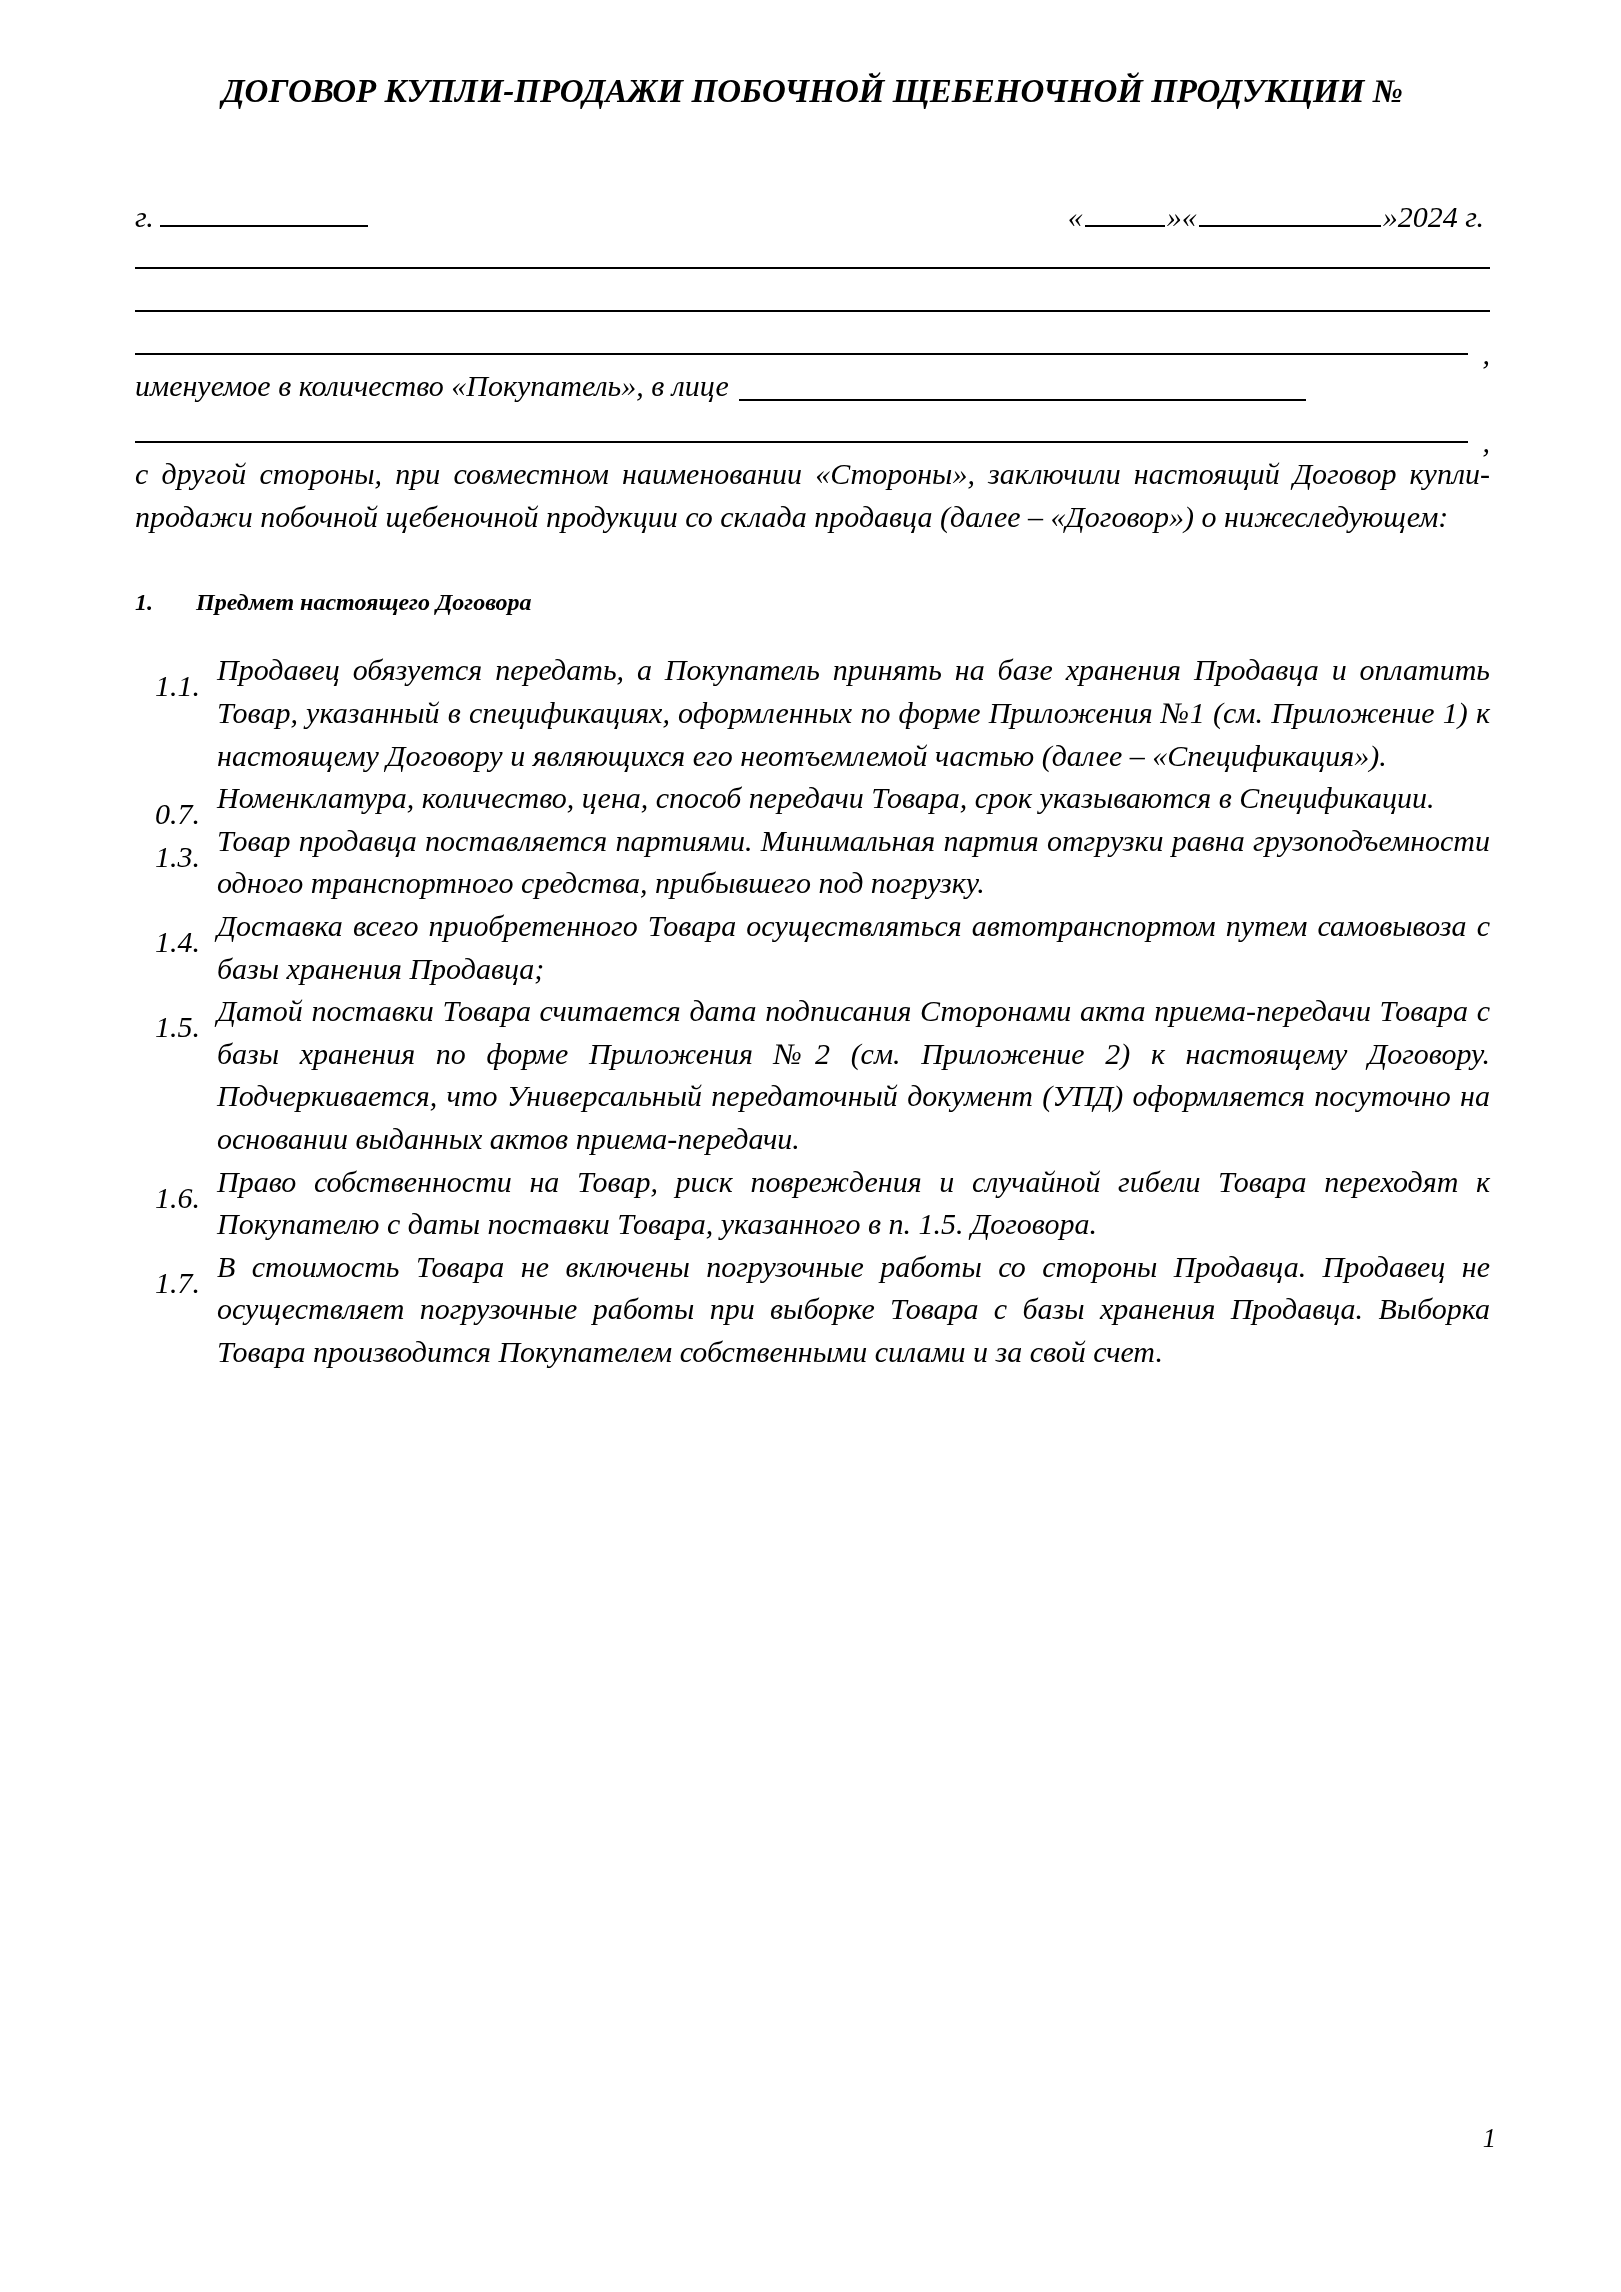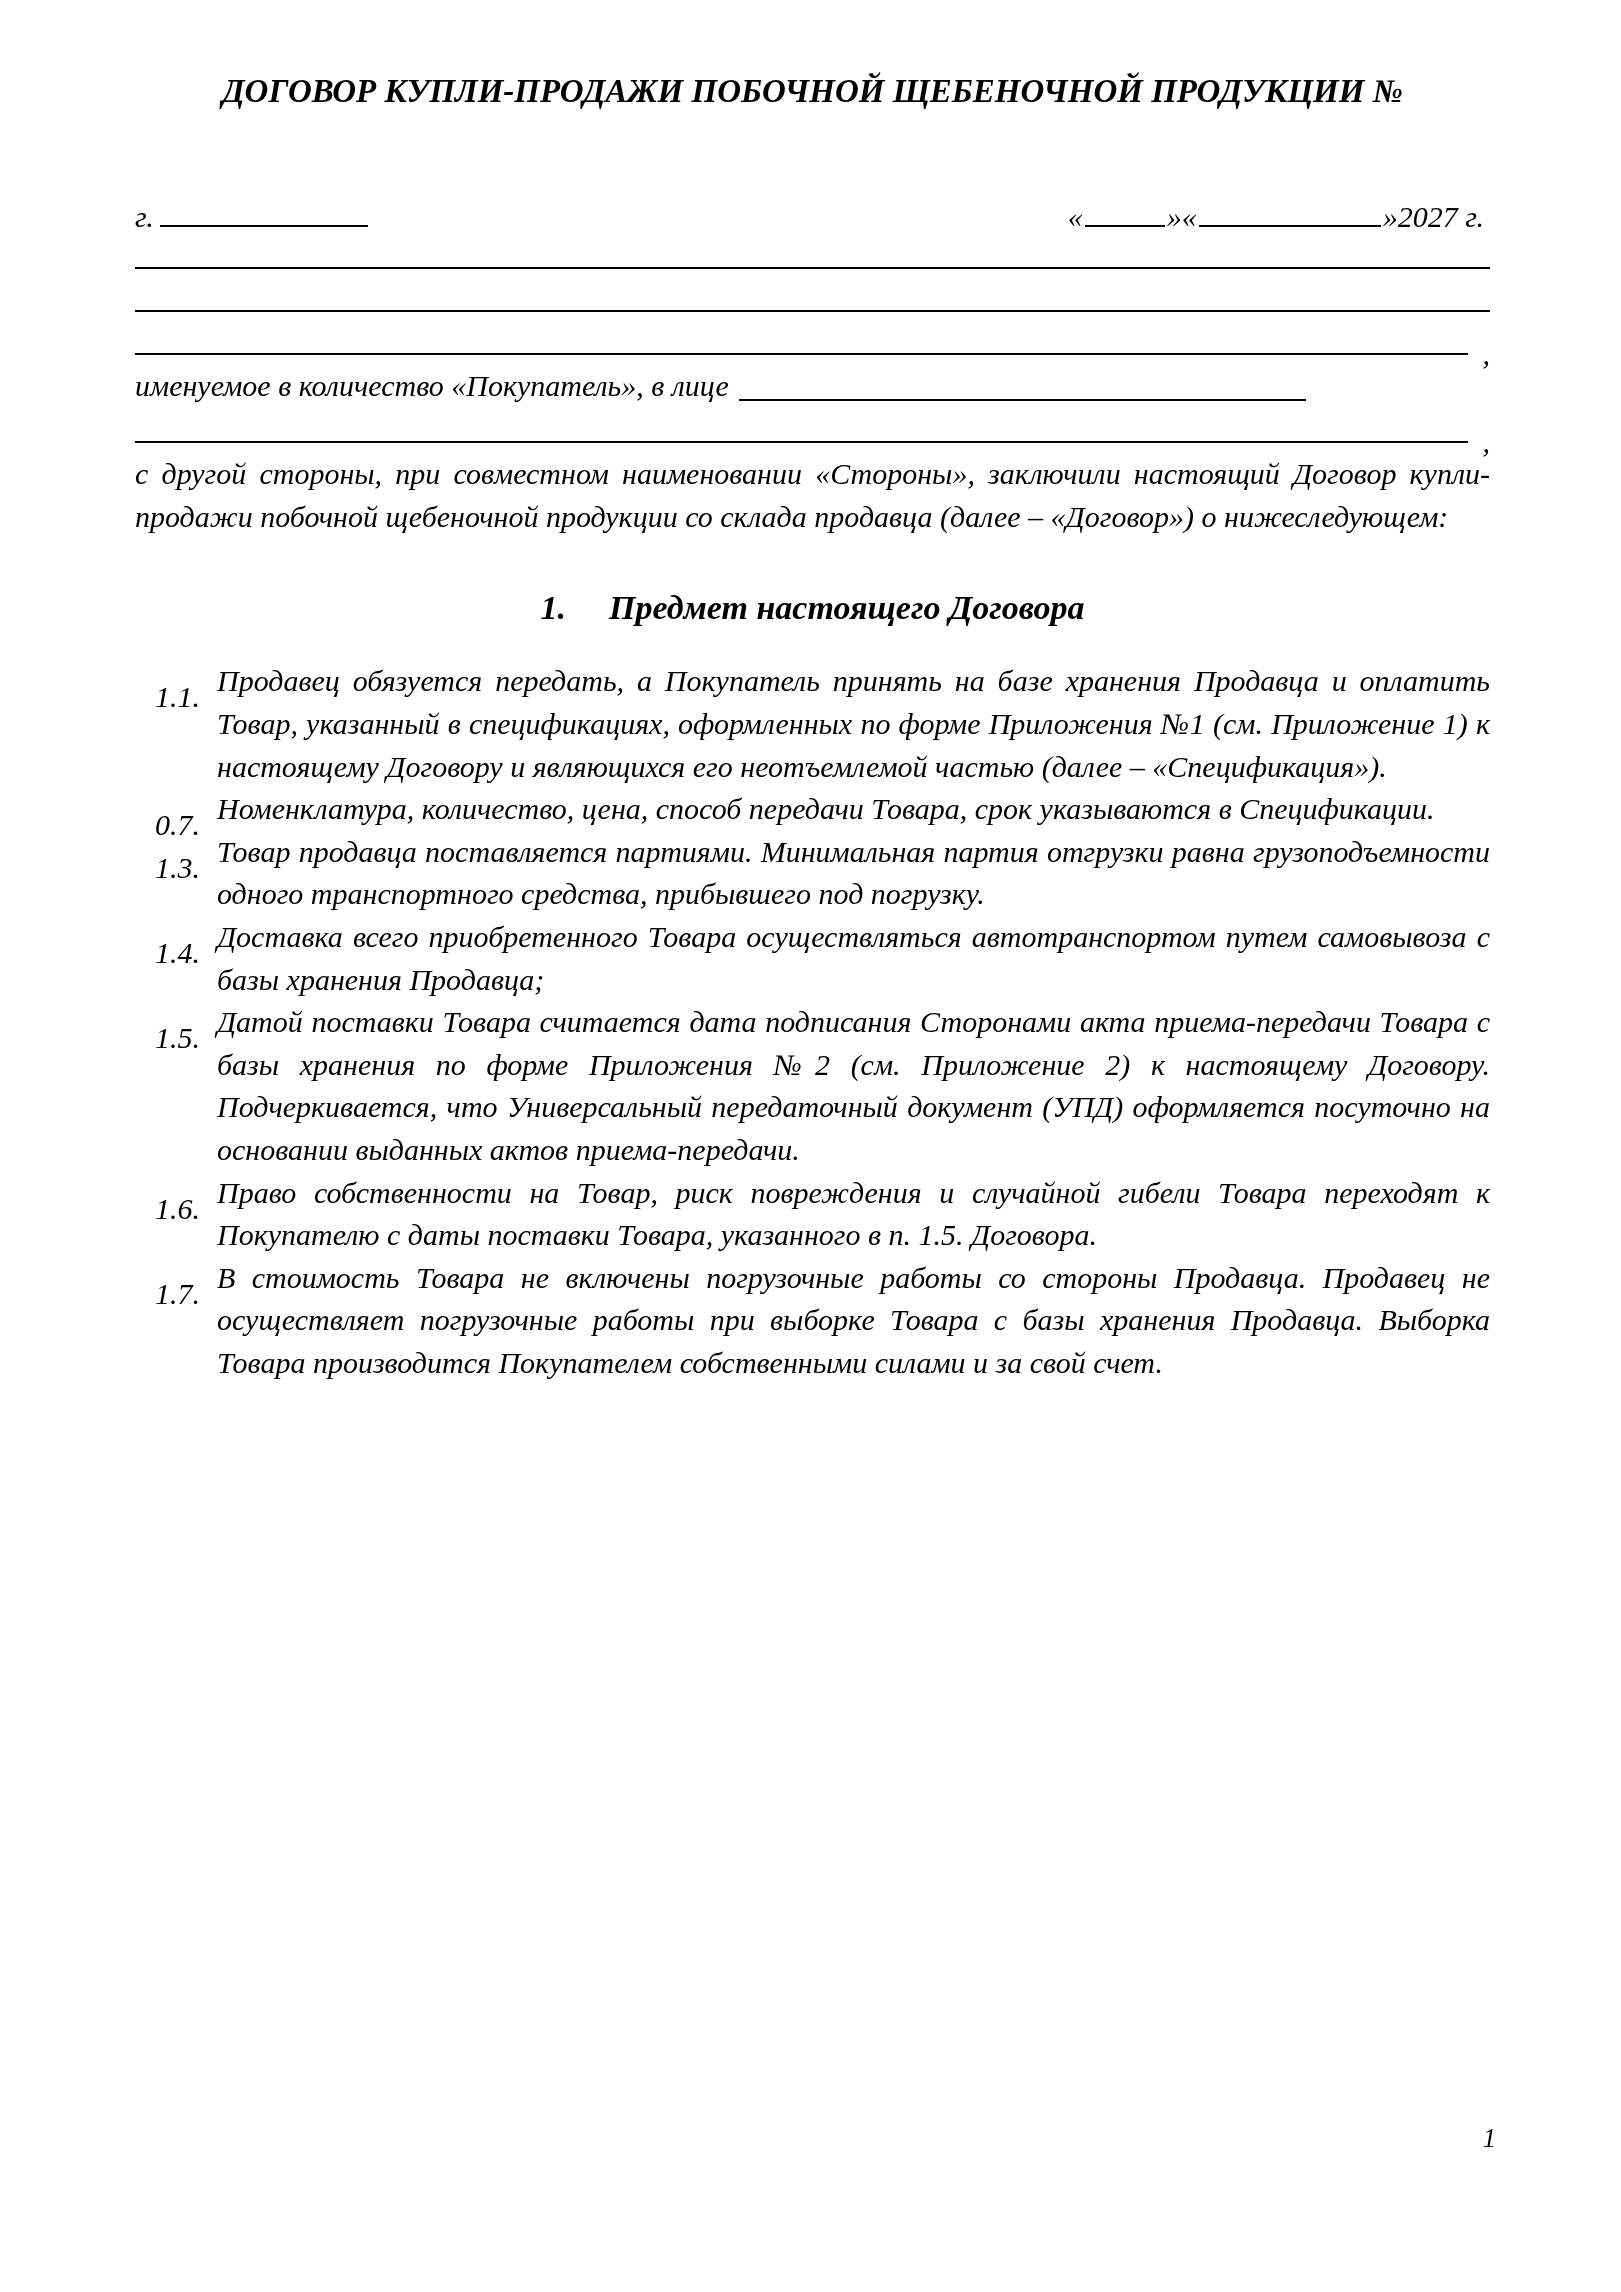--- a/index.html
+++ b/index.html
@@ -106,22 +106,22 @@
     width: 567px;
     margin-left: 9.8px;
     vertical-align: -0.15em;
   }
 
   
   .section-heading {
     margin: 0;
     padding-top: 51px;
     padding-bottom: 33px;
-    text-align: center;
-    font-size: 34px;
+    text-align: left;
+    font-size: 24px;
     font-weight: bold;
   }
   .section-heading .num { margin-right: 43px; }
 
   
   .clauses { margin: 0; padding: 0; }
   .clause {
     position: relative;
     padding-left: 82px;
     font-size: 30px;
@@ -154,21 +154,21 @@
 <body>
 
 <div class="page">
 
   <div class="content">
 
     <h1 class="doc-title">ДОГОВОР КУПЛИ-ПРОДАЖИ ПОБОЧНОЙ ЩЕБЕНОЧНОЙ ПРОДУКЦИИ №</h1>
 
     <div class="cityline">
       <span class="left"><span>г.</span><span class="fill fill-city"></span></span>
-      <span class="right"><span>«</span><span class="fill fill-day"></span><span>»</span><span>«</span><span class="fill fill-month"></span><span>»</span><span>2027 г.</span></span>
+      <span class="right"><span>«</span><span class="fill fill-day"></span><span>»</span><span>«</span><span class="fill fill-month"></span><span>»</span><span>2024 г.</span></span>
     </div>
 
 
     <div class="ruleline">
       <span class="rule"></span>
     </div>
     <div class="ruleline">
       <span class="rule"></span>
     </div>
     <div class="ruleline with-comma">

